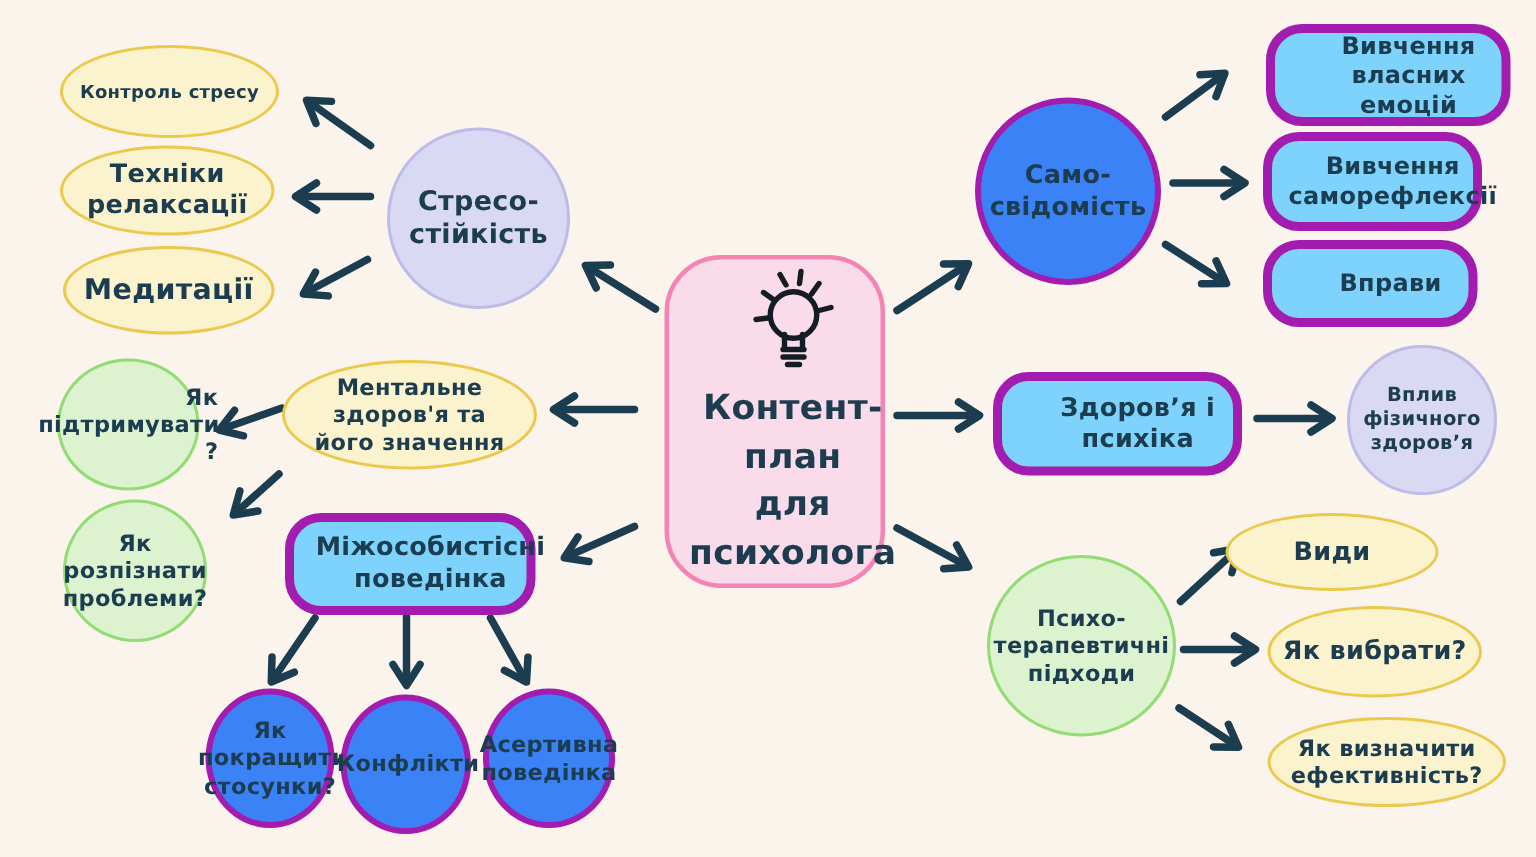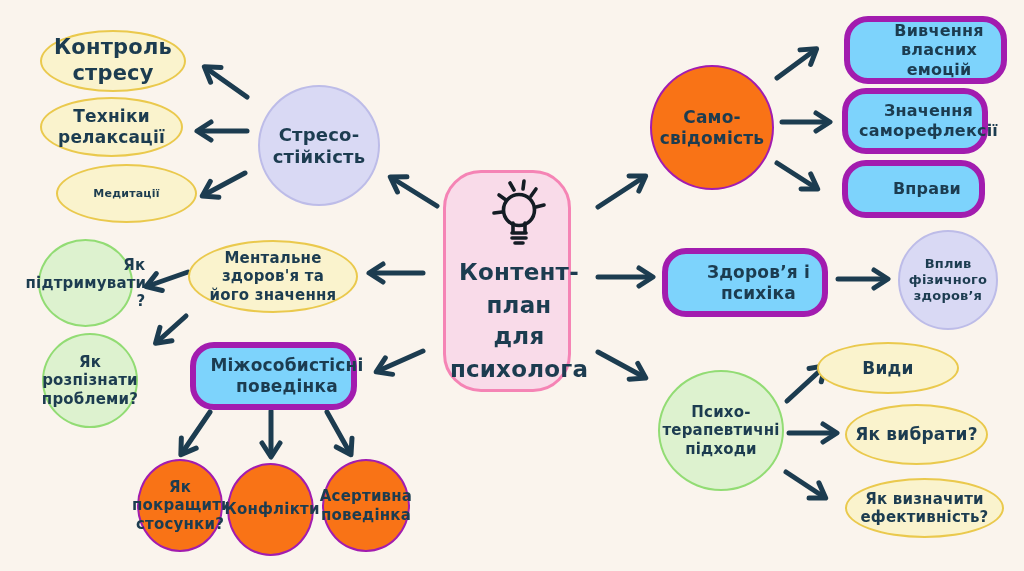--- a/index.html
+++ b/index.html
@@ -35,21 +35,21 @@
     font-weight: bold;
     color: #1c3c50;
     line-height: 1.22;
     box-sizing: border-box;
     letter-spacing: 0.2px;
   }
   .ellipse { border-radius: 50%; }
   .pill    { border-radius: 24px; }
   .yellow  { background: #faf3cd; border: 2px solid #eac94d; }
   .purple  { background: #d9d9f4; border: 2px solid #bdbce8; }
-  .peach   { background: #f97316; border: 2px solid #a21caf; }
+  .peach   { background: #3b82f6; border: 4px solid #a21caf; }
   .teal    { background: #7dd3fc; border: 6px solid #a21caf; padding-left: 27px; }
   .green   { background: #ddf2cf; border: 2px solid #92dc74; }
   .center-box {
     background: #f9dbe9;
     border: 3px solid #f584b5;
     border-radius: 38px;
     flex-direction: column;
     gap: 2px;
   }
   .center-title {
@@ -94,21 +94,21 @@
     <line class="arrow" x1="782" y1="122" x2="828" y2="122" marker-end="url(#ah)"></line>
     <line class="arrow" x1="777" y1="163" x2="816" y2="188" marker-end="url(#ah)"></line>
 
     <line class="arrow" x1="838" y1="279" x2="886" y2="279" marker-end="url(#ah)"></line>
 
     <line class="arrow" x1="787" y1="401" x2="824" y2="367" marker-end="url(#ah)"></line>
     <line class="arrow" x1="789" y1="433" x2="835" y2="433" marker-end="url(#ah)"></line>
     <line class="arrow" x1="786" y1="472" x2="824" y2="497" marker-end="url(#ah)"></line>
   </svg>
 
-  <div class="node center-box" style="left:443px; top:170px; width:128px; height:222px;padding-left:24px;">
+  <div class="node center-box" style="left:443px; top:170px; width:147px; height:222px;padding-left:24px;">
     <svg class="bulb" width="60" height="72" viewBox="0 0 60 72">
       <g stroke="#141c24" stroke-width="3.6" stroke-linecap="round" fill="none">
         <line x1="5" y1="36" x2="13" y2="35"></line>
         <line x1="10" y1="18" x2="17" y2="23"></line>
         <line x1="21" y1="6" x2="25" y2="13"></line>
         <line x1="35" y1="4" x2="34" y2="12"></line>
         <line x1="47" y1="12" x2="42" y2="19"></line>
         <line x1="55" y1="28" x2="47" y2="30"></line>
         <circle cx="30" cy="33" r="15.5"></circle>
         <path d="M24,46 L24,55 M36,46 L36,55"></path>
@@ -118,38 +118,38 @@
       </g>
     </svg>
     <div class="center-title">Контент-</div>
     <div class="center-title">план для</div>
     <div class="center-title">психолога</div>
   </div>
 
   <div class="node ellipse purple" style="left:258px; top:85px; width:122px; height:121px; font-size:18px;">
     <span>Стресо-стійкість</span>
   </div>
-  <div class="node ellipse yellow" style="left:40px; top:30px; width:146px; height:62px; font-size:21px;">
+  <div class="node ellipse yellow" style="left:40px; top:30px; width:146px; height:62px; font-size:12px;">
     <span style="max-width:120px">Контроль стресу</span>
   </div>
   <div class="node ellipse yellow" style="left:40px; top:97px; width:143px; height:60px; font-size:17px;">
     <span style="max-width:118px">Техніки релаксації</span>
   </div>
-  <div class="node ellipse yellow" style="left:56px; top:164px; width:141px; height:59px; font-size:11px;text-align:center;">
+  <div class="node ellipse yellow" style="left:42px; top:164px; width:141px; height:59px; font-size:19px;text-align:center;">
     <span>Медитації</span>
   </div>
 
   <div class="node ellipse peach" style="left:650px; top:65px; width:124px; height:125px; font-size:17px;">
     <span style="max-width:108px">Само-свідомість</span>
   </div>
   <div class="node pill teal" style="left:844px; top:16px; width:163px; height:68px; font-size:16px;">
     <span>Вивчення власних емоцій</span>
   </div>
   <div class="node pill teal" style="left:842px; top:88px; width:146px; height:66px; font-size:16px;">
-    <span>Значення саморефлексії</span>
+    <span>Вивчення саморефлексії</span>
   </div>
   <div class="node pill teal" style="left:842px; top:160px; width:143px; height:58px; font-size:16px;">
     <span>Вправи</span>
   </div>
 
   <div class="node ellipse yellow" style="left:188px; top:240px; width:170px; height:73px; font-size:15px;">
     <span style="max-width:128px">Ментальне здоров'я та його значення</span>
   </div>
   <div class="node ellipse green" style="left:38px; top:239px; width:95px; height:88px; font-size:15px;text-align:right;">
     <span style="min-width:120px">Як підтримувати ?</span>

